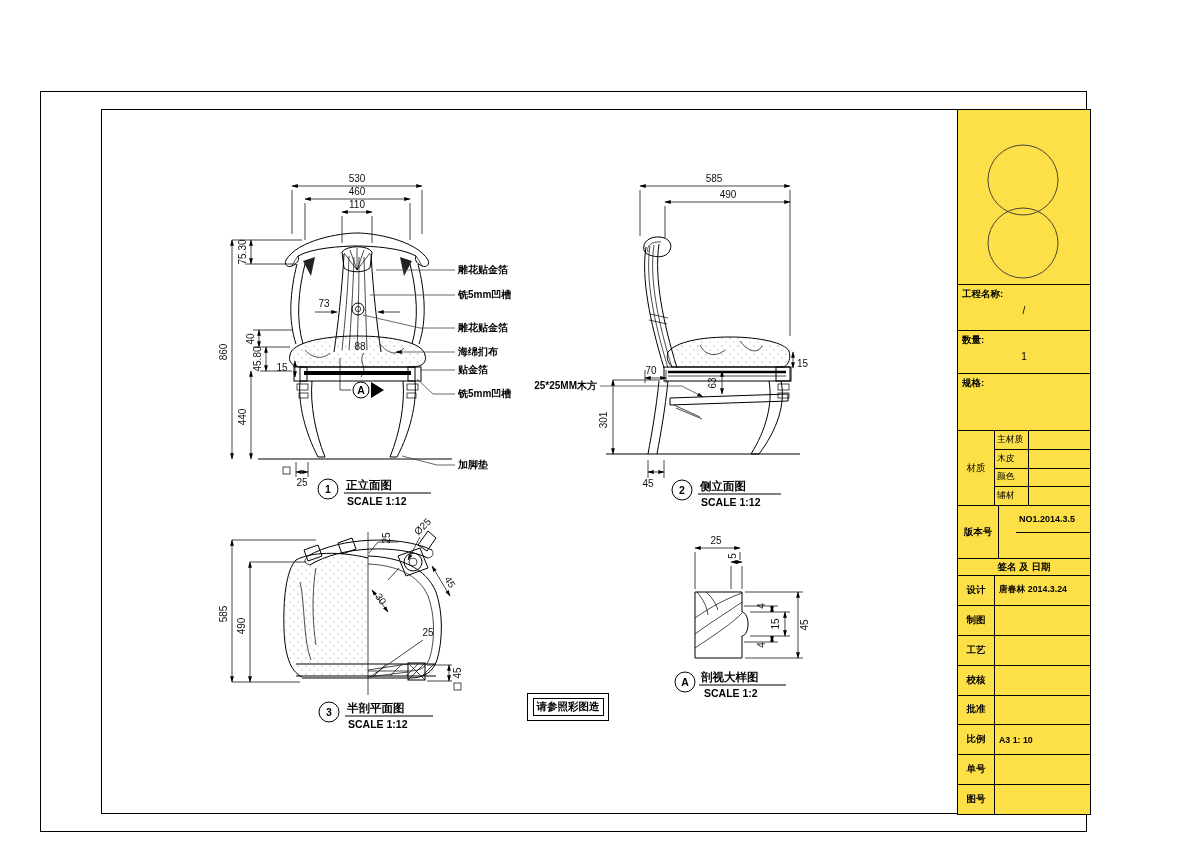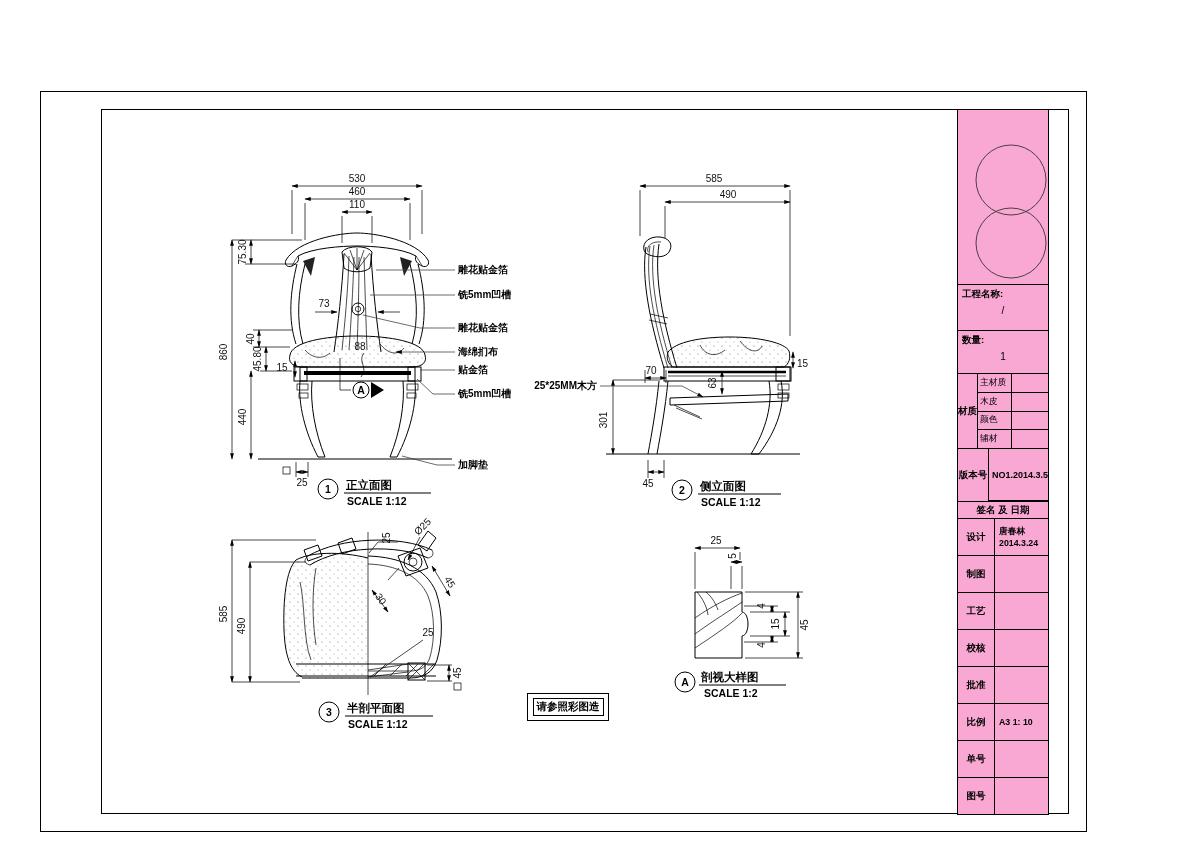--- a/index.html
+++ b/index.html
@@ -16,40 +16,40 @@
   .dimtxt{font:10px "Liberation Sans","DejaVu Sans",sans-serif;fill:#111;}
   .cjk{font:bold 10px "Liberation Sans","DejaVu Sans",sans-serif;fill:#000;}
   .vtitle{font:bold 11.5px "Liberation Sans","DejaVu Sans",sans-serif;fill:#000;}
   .vscale{font:bold 10.5px "Liberation Sans","DejaVu Sans",sans-serif;fill:#000;}
   .vnum{font:bold 10.5px "Liberation Sans","DejaVu Sans",sans-serif;fill:#000;}
   
   .notebox{position:absolute;left:527px;top:645px;width:82px;height:28px;border:1.6px solid #000;
            box-sizing:border-box;display:flex;align-items:center;justify-content:center;margin-top:48px;}
   .notebox-inner{border:1px solid #000;padding:1px 3px;font:bold 10.5px "Liberation Sans","DejaVu Sans",sans-serif;}
   
-  .tb{position:absolute;left:957px;top:109px;width:92px;height:706px;border:1.2px solid #000;
-      box-sizing:border-box;display:flex;flex-direction:column;background:#f9a8d4;}
+  .tb{position:absolute;left:957px;top:109px;width:134px;height:706px;border:1.2px solid #000;
+      box-sizing:border-box;display:flex;flex-direction:column;background:#fde047;}
   .tb-logo{height:174px;border-bottom:1px solid #000;display:flex;align-items:center;justify-content:center;}
   .tb-sec{border-bottom:1px solid #000;padding:3px 4px 0 4px;box-sizing:border-box;}
   .tb-lab{font-weight:bold;font-size:9.5px;display:block;}
   .tb-val{text-align:center;font-size:10px;margin-top:4px;}
   .s46{height:46px}.s43{height:43px}.s45{height:45px}.s57{height:57px}
   .tb-mat{height:74px;border-bottom:1px solid #000;display:flex;}
   .tb-mat-left{width:36px;border-right:1px solid #000;display:flex;align-items:center;justify-content:center;
-               font-weight:bold;font-size:9.5px;}
+               font-weight:normal;font-size:9.5px;}
   .tb-mat-grid{flex:1;display:flex;flex-direction:column;}
   .tb-mat-row{flex:1;display:flex;border-bottom:1px solid #000;}
   .tb-mat-row:last-child{border-bottom:none;gap:36px;}
   .tb-mat-lab{width:31px;border-right:1px solid #000;font-weight:normal;font-size:8.8px;
               display:flex;align-items:center;padding-left:2px;}
   .tb-mat-empty{flex:1;}
   .tb-ver{height:52px;border-bottom:1px solid #000;display:flex;}
   .tb-ver-left{width:40px;border-right:1px solid #000;display:flex;align-items:center;justify-content:center;
                font-weight:bold;font-size:9.5px;}
-  .tb-ver-right{flex:1;display:flex;flex-direction:row;}
+  .tb-ver-right{flex:1;display:flex;flex-direction:column;margin-left:17px;}
   .tb-ver-val{flex:1;border-bottom:1px solid #000;font-size:9px;font-weight:bold;display:flex;
               align-items:center;padding-left:3px;}
   .tb-ver-empty{flex:1;}
   .tb-sign{height:16px;border-bottom:1px solid #000;text-align:center;font-weight:bold;font-size:9.5px;
            line-height:16px;}
   .tb-rows{flex:1;display:flex;flex-direction:column;}
   .tb-row{flex:1;display:flex;border-bottom:1px solid #000;}
   .tb-row:last-child{border-bottom:none;}
   .tb-row-lab{width:36px;border-right:1px solid #000;display:flex;align-items:center;justify-content:center;
               font-weight:bold;font-size:9.5px;}
@@ -374,20 +374,23 @@
       </svg>
     </div>
     <div class="tb-sec s46">
       <span class="tb-lab">工程名称:</span>
       <div class="tb-val">/</div>
     </div>
     <div class="tb-sec s43">
       <span class="tb-lab">数量:</span>
       <div class="tb-val">1</div>
     </div>
+    <div class="tb-sec s57">
+      <span class="tb-lab">规格:</span>
+    </div>
     <div class="tb-mat">
       <div class="tb-mat-left">材质</div>
       <div class="tb-mat-grid">
         <div class="tb-mat-row">
           <div class="tb-mat-lab">主材质</div>
             <div class="tb-mat-empty"></div>
         </div>
         <div class="tb-mat-row">
           <div class="tb-mat-lab">木皮</div>
             <div class="tb-mat-empty"></div>

